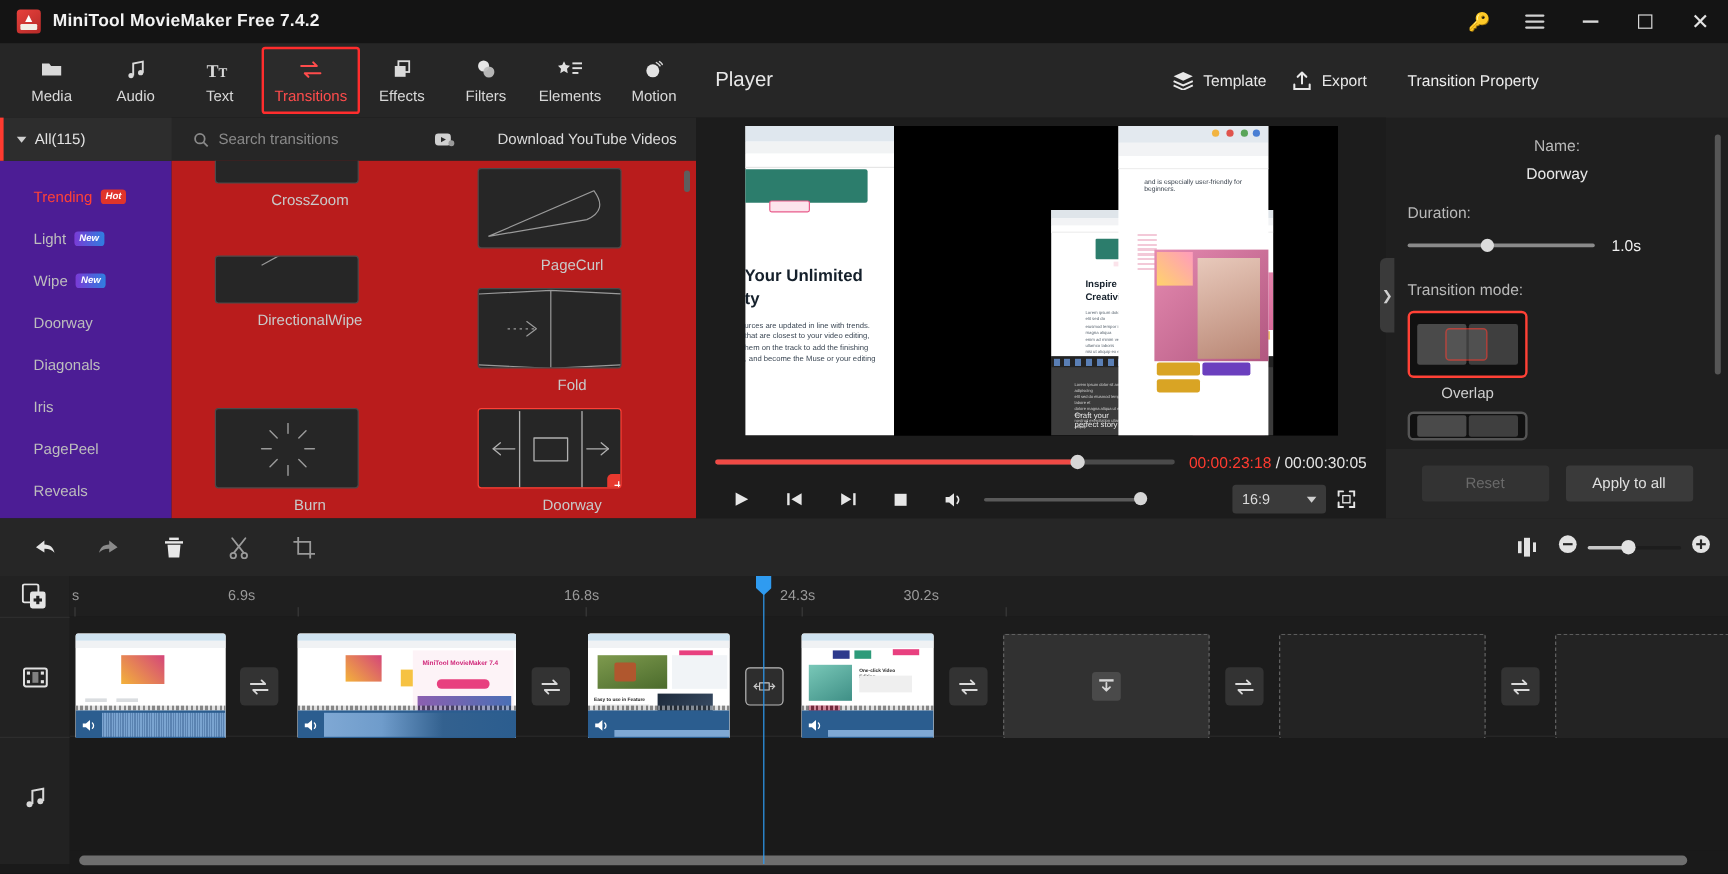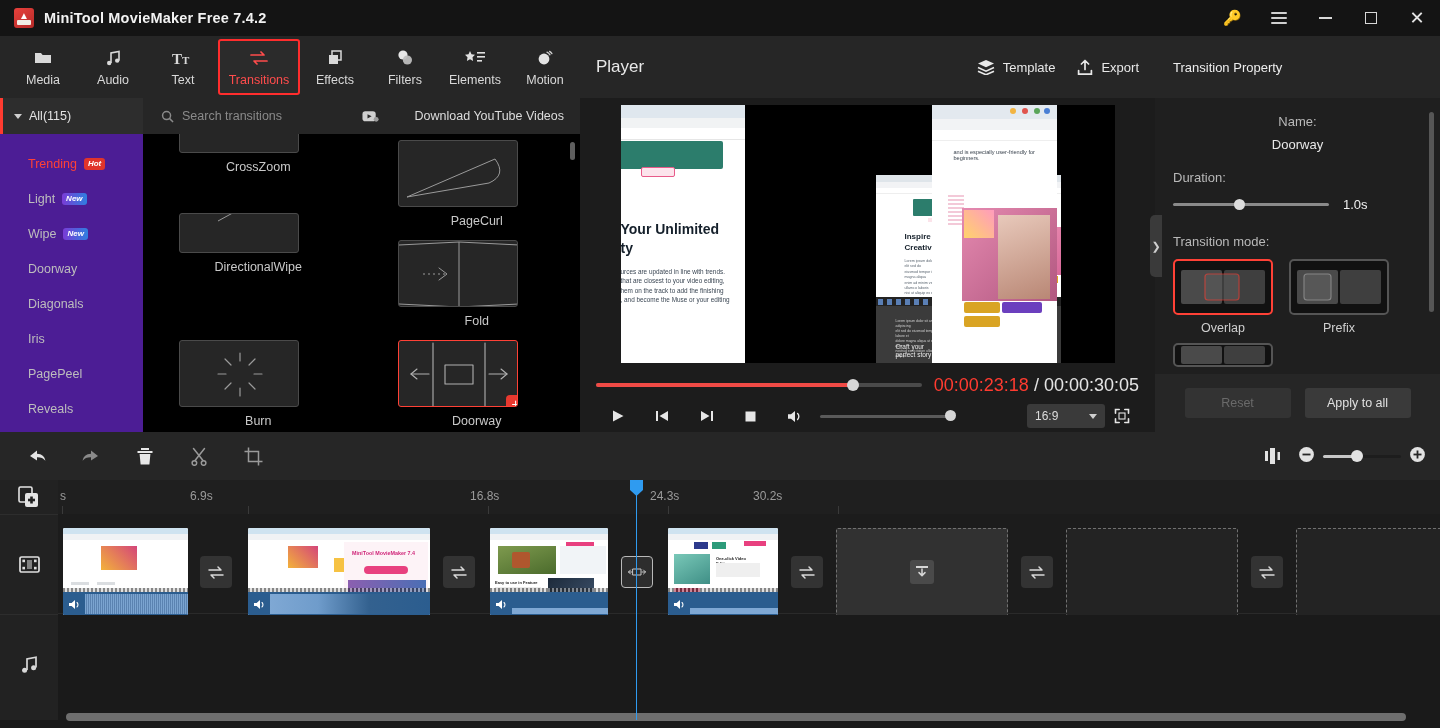--- a/index.html
+++ b/index.html
@@ -76,21 +76,21 @@
 
   .lib-body { display: flex; height: 298px; }
   .cats { width: 143px; background: #4c1d95; padding-top: 12px; overflow: hidden; }
   .cat { height: 35px; display: flex; align-items: center; padding-left: 28px; gap: 7px; cursor: pointer; }
   .cat .cname { font-size: 12.5px; color: #bdbdbd; }
   .cat.hot .cname { color: #ff4136; }
   .badge { font-size: 8px; font-weight: bold; font-style: italic; color: #fff; padding: 1.5px 4px; border-radius: 3px; }
   .badge.hot { background: #e0342b; }
   .badge.new { background: linear-gradient(90deg,#7a3bd6,#2f7fe0); }
 
-  .grid-wrap { flex: 1; position: relative; background: #000000; overflow: hidden; }
+  .grid-wrap { flex: 1; position: relative; background: #b91c1c; overflow: hidden; }
   .grid { padding: 6px 24px 0 36px; display: grid; grid-template-columns: 1fr 1fr; gap: 0px 60px; }
   .titem { margin-bottom: 12px; }
   .tthumb {
     width: 120px; height: 67px; border: 1px solid #4a4a4a; border-radius: 3px;
     background: #262626; position: relative; overflow: hidden; cursor: pointer;
   }
   .titem.sel .tthumb { border: 1.5px solid #ff4136; }
   .tname { text-align: center; font-size: 12.5px; color: #c9c9c9; margin-top: 7px; }
   .plusbtn {
     position: absolute; right: -9px; bottom: -9px; width: 20px; height: 20px;
@@ -106,21 +106,21 @@
   .phbtn { display: flex; align-items: center; gap: 8px; margin-left: 22px; cursor: pointer; }
   .phbtn .txt { font-size: 13px; color: #e8e8e8; }
   .stage { height: 272px; background: #1c1c1c; display: flex; align-items: center; justify-content: center; position: relative; }
   .canvas { width: 494px; height: 258px; background: #000; position: relative; overflow: hidden; }
 
   .ctrls { height: 62px; padding: 0 16px; }
   .seekrow { display: flex; align-items: center; height: 30px; gap: 12px; }
   .seekbar { position: relative; flex: 1; height: 4px; background: #4a4a4a; border-radius: 2px; cursor: pointer; }
   .seekfill { position: absolute; left: 0; top: 0; height: 4px; background: #f04a45; border-radius: 2px; width: 79%; }
   .seekknob { position: absolute; left: 79%; top: -4px; width: 12px; height: 12px; border-radius: 50%; background: #d6d6d6; margin-left: -6px; cursor: grab;}
-  .tcode { font-size: 18px; white-space: nowrap; }
+  .tcode { font-size: 13px; white-space: nowrap; }
   .tcode .cur { color: #ff3b30; }
   .tcode .tot { color: #e4e4e4; }
   .btnrow { display: flex; align-items: center; height: 32px; gap: 0; }
   .pbtn { width: 44px; height: 30px; display: flex; align-items: center; justify-content: center; cursor: pointer; color: #e6e6e6; }
   .volbar { width: 130px; height: 3px; background: #5a5a5a; border-radius: 2px; position: relative; margin-left: 4px; cursor: pointer;}
   .volknob { position: absolute; right: -6px; top: -4.5px; width: 11px; height: 11px; border-radius: 50%; background: #d6d6d6; }
   .ratio {
     margin-left: auto; width: 78px; height: 24px; background: #3a3a3a; border-radius: 3px;
     display: flex; align-items: center; justify-content: space-between; padding: 0 8px; cursor: pointer;
   }
@@ -636,30 +636,20 @@
         <div class="mode sel">
           <div class="mbox">
             <svg width="92" height="44" viewBox="0 0 92 44">
               <rect x="4" y="5" width="41" height="34" rx="2" fill="#4a4a4a"></rect>
               <rect x="47" y="5" width="41" height="34" rx="2" fill="#3f3f3f"></rect>
               <rect x="28" y="9" width="34" height="26" rx="3" fill="#5c5c5c" opacity=".6" stroke="#ff4136" stroke-width="1.2"></rect>
             </svg>
           </div>
           <div class="mname">Overlap</div>
         </div>
-        <div class="mode">
-          <div class="mbox">
-            <svg width="92" height="44" viewBox="0 0 92 44">
-              <rect x="4" y="5" width="41" height="34" rx="2" fill="#4a4a4a"></rect>
-              <rect x="47" y="5" width="41" height="34" rx="2" fill="#3f3f3f"></rect>
-              <rect x="11" y="9" width="27" height="26" rx="3" fill="#5c5c5c" opacity=".75" stroke="#9a9a9a" stroke-width="1.1"></rect>
-            </svg>
-          </div>
-          <div class="mname">Prefix</div>
-        </div>
       </div>
       <div class="modes" style="margin-top:8px">
         <div class="mode">
           <div class="mbox" style="height:24px">
             <svg width="92" height="22" viewBox="0 0 92 22">
                 <rect x="4" y="2" width="41" height="18" rx="2" fill="#4a4a4a"></rect>
                 <rect x="47" y="2" width="41" height="18" rx="2" fill="#3f3f3f"></rect>
               </svg>
           </div>
         </div>

